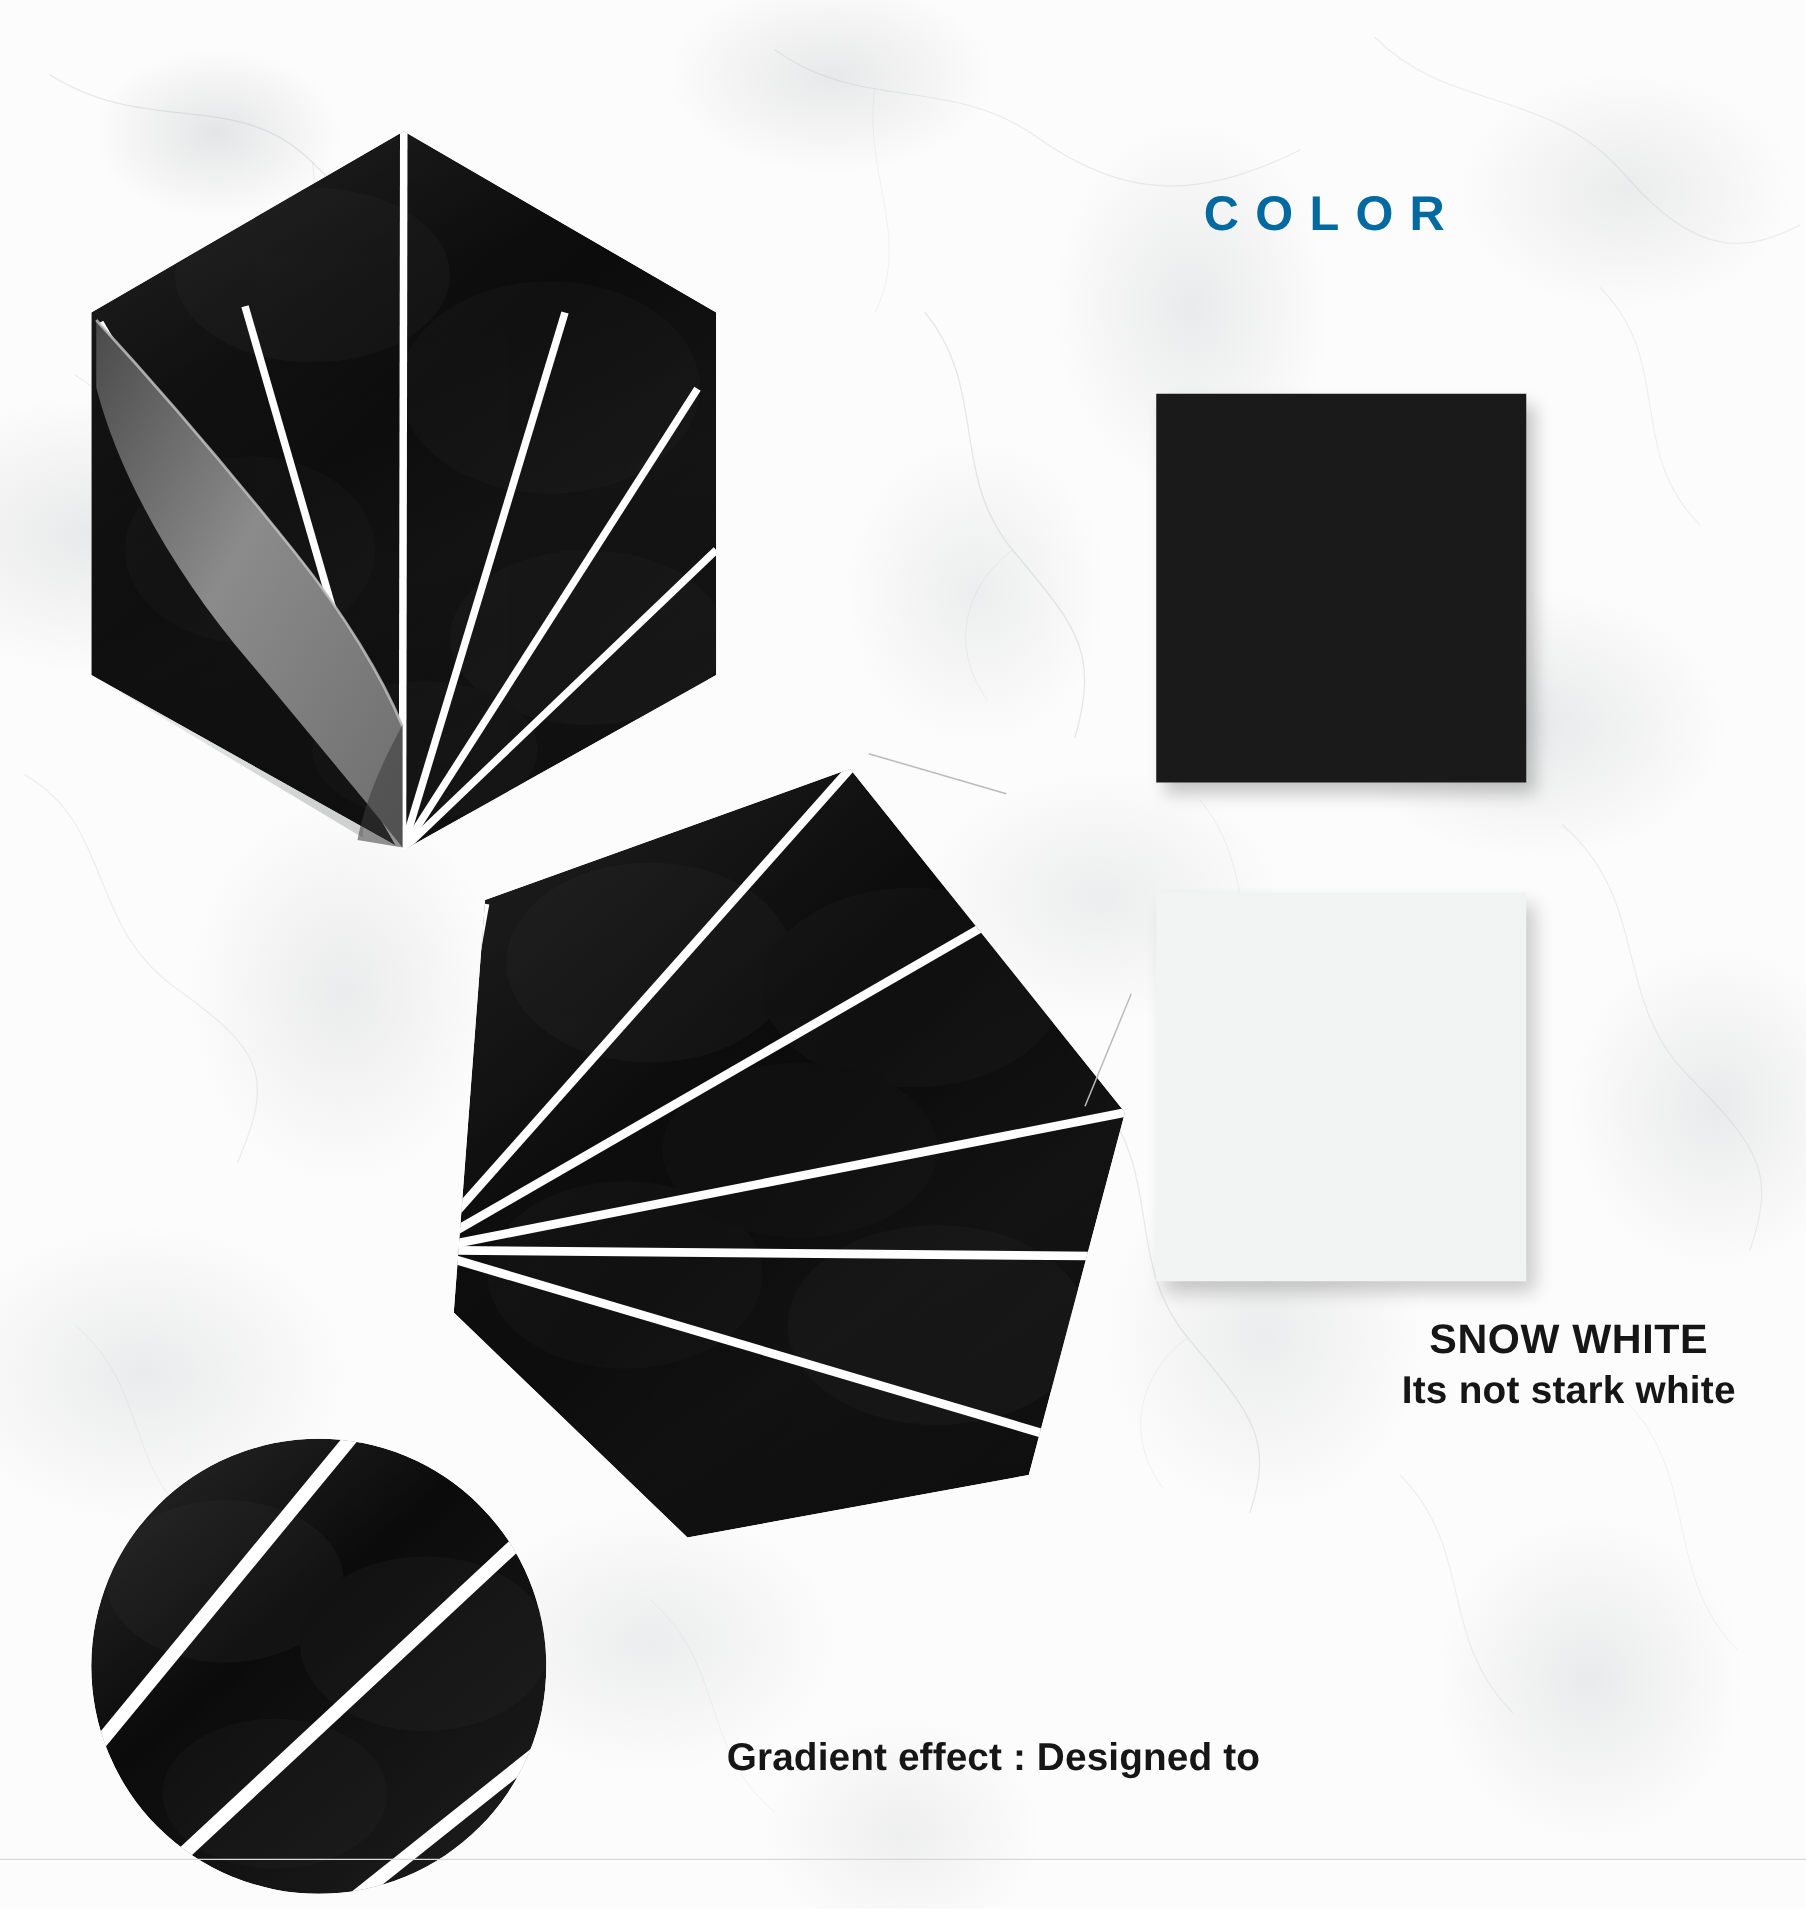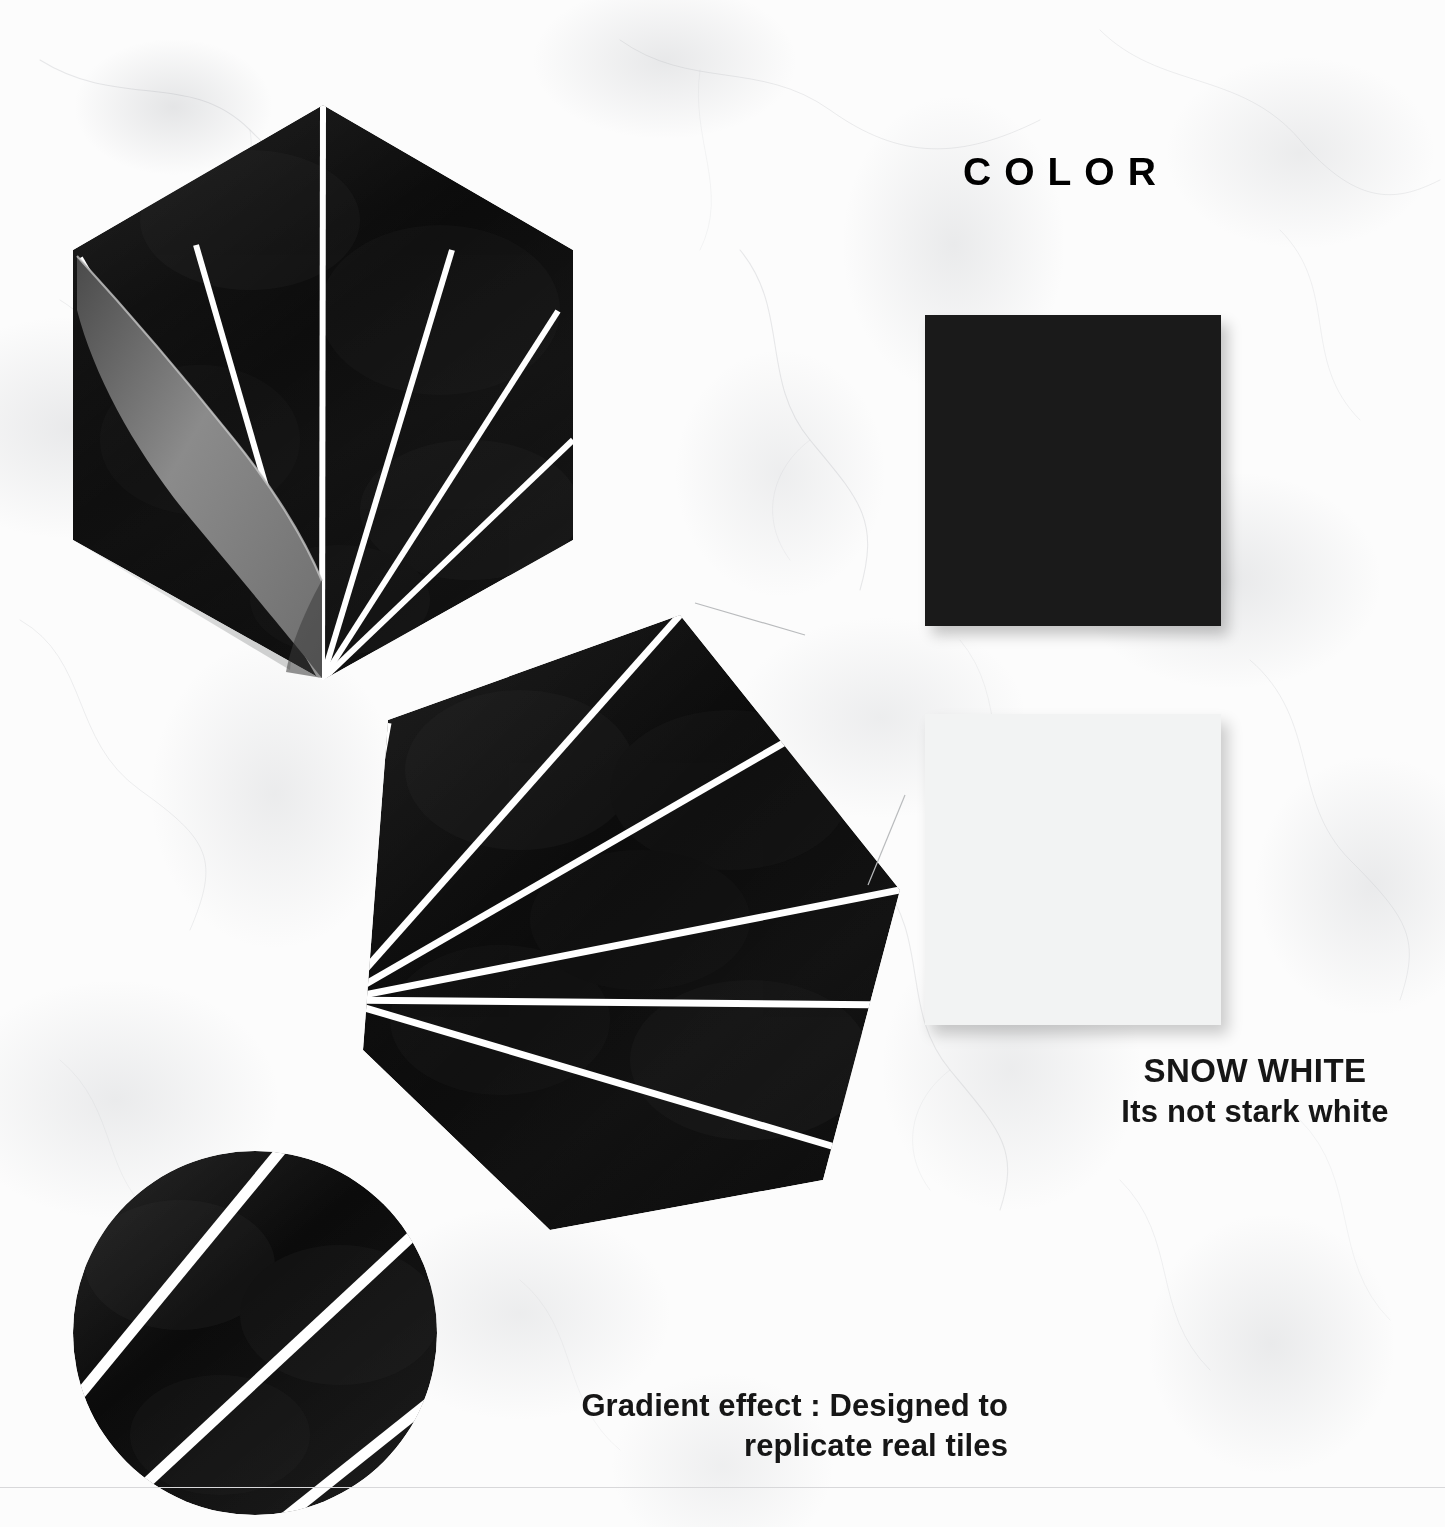--- a/index.html
+++ b/index.html
@@ -53,21 +53,21 @@
   .layer { position: absolute; }
 
   
   .color-heading {
     position: absolute;
     left: 963px;
     top: 152px;
     font-size: 39px;
     font-weight: bold;
     letter-spacing: 13px;
-    color: #000000;
+    color: #0369a1;
     font-family: "Liberation Sans", sans-serif;
     line-height: 1;
     white-space: nowrap;
   }
 
   
   .swatch {
     position: absolute;
     box-shadow: 7px 9px 13px rgba(0,0,0,0.22);
   }
@@ -315,18 +315,17 @@
   <div class="swatch swatch-black"></div>
   <div class="swatch swatch-white"></div>
 
   <div class="snow-caption">
     <span class="line1">SNOW WHITE</span>
     <span class="line2">Its not stark white</span>
   </div>
 
   <div class="gradient-caption">
     <span>Gradient effect : Designed to</span>
-    <span>replicate real tiles</span>
   </div>
 
   <div class="bottom-divider"></div>
 
 </div>
 
 </body></html>

